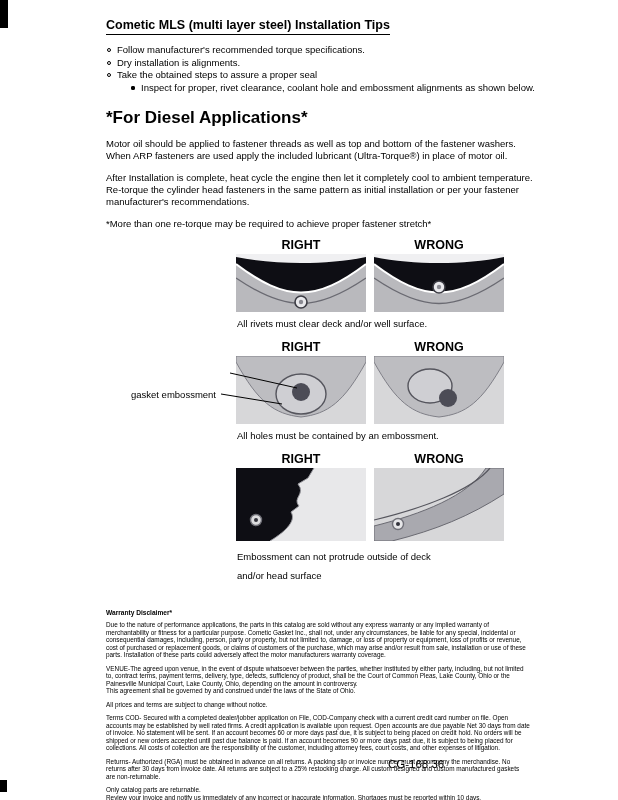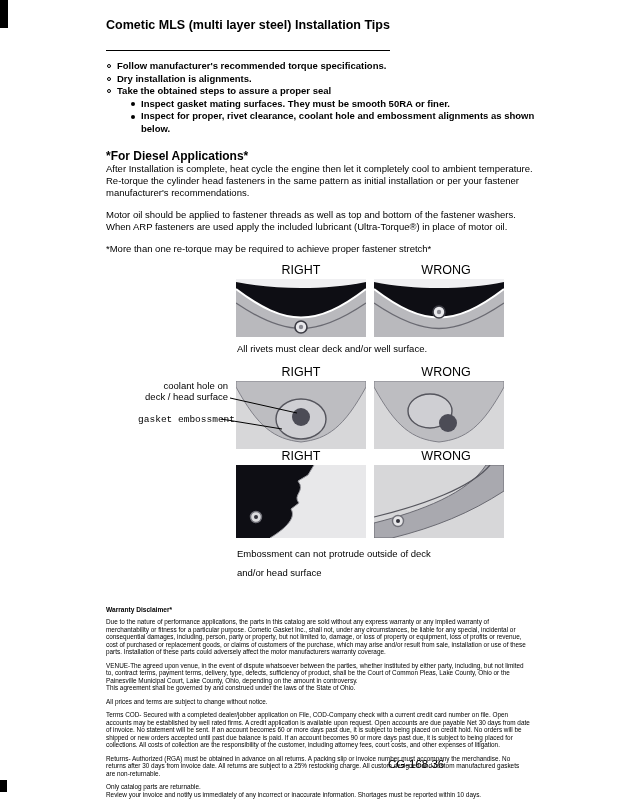--- a/index.html
+++ b/index.html
@@ -11,45 +11,45 @@
     position:relative;
     overflow:hidden;
   }
   .edge-mark { position:absolute; left:0; background:#000; }
   .edge-mark.top { top:0; width:8px; height:28px; }
   .edge-mark.bottom { bottom:8px; width:7px; height:12px; }
 
   .content { position:absolute; left:106px; top:18px; width:430px; }
 
   h1 { font-size:12.5px; font-weight:bold; margin-bottom:9px; }
-  .underlined { border-bottom:1.3px solid #000; padding-bottom:18px; display:inline-block; }
+  .underlined { border-bottom:1.3px solid #000; padding-bottom:2px; display:inline-block; }
 
   .tips { list-style:none; font-size:9.5px; line-height:12.5px; }
-  .tips li { position:relative; padding-left:11px;font-weight:bold; }
+  .tips li { position:relative; padding-left:11px; }
   .o-marker { position:absolute; left:1px; top:4px; width:4px; height:4px; border:1px solid #000; border-radius:50%; display:inline-block; }
   .subtips { list-style:none; margin-left:13px; }
   .dot-marker { position:absolute; left:1px; top:4.5px; width:4px; height:4px; background:#000; border-radius:50%; display:inline-block; }
 
-  h2 { font-size:12px; font-weight:bold; margin-top:14px; }
+  h2 { font-size:17px; font-weight:bold; margin-top:14px; margin-bottom:10px; }
   .body-p { font-size:9.5px; line-height:12px; margin-bottom:10px; width:430px; }
   .note { margin-bottom:8px; }
 
   .figures { position:relative; }
-  .labels-row { display:flex; gap:15px; margin-left:130px; margin-bottom:2px; }
+  .labels-row { display:flex; gap:8px; margin-left:130px; margin-bottom:2px;font-weight:bold; }
   .fig-label { width:130px; text-align:center; font-size:12.5px; }
   .panels-row { display:flex; gap:8px; margin-left:130px; }
   .panels-row svg { display:block; }
   .fig-caption { font-size:9.5px; margin:6px 0 11px 131px; }
   .fig-caption.wrap { white-space:pre-line; line-height:19px; }
 
   .row2 { position:relative; }
   .leader-overlay { position:absolute; left:0; top:0; pointer-events:none; }
   .ann { position:absolute; font-size:9.5px; line-height:10.5px; text-align:right; white-space:pre-line; }
   .ann1 { left:14px; top:16px; width:108px; }
-  .ann2 { left:23px; top:50px; width:106px;font-family:Liberation Mono, monospace; }
+  .ann2 { left:4px; top:50px; width:106px; }
 
   .legal { margin-top:24px; width:424px; }
   .legal-heading { font-size:6.6px; font-weight:bold; margin-bottom:5px; }
   .legal-p { font-size:6.4px; line-height:7.5px; margin-bottom:6px; white-space:pre-line; }
 
   .footer { position:absolute; left:388px; top:758px; font-size:11.5px; }
 </style>
 </head>
 <body>
 
@@ -59,29 +59,29 @@
 
   <div class="content">
 
     <h1><span class="underlined">Cometic MLS (multi layer steel) Installation Tips</span></h1>
 
     <ul class="tips">
       <li><span class="o-marker"></span><span>Follow manufacturer's recommended torque specifications.</span></li>
       <li><span class="o-marker"></span><span>Dry installation is alignments.</span></li>
       <li><span class="o-marker"></span><span>Take the obtained steps to assure a proper seal</span>
         <ul class="subtips">
-          <li><span class="dot-marker"></span><span>Inspect gasket mating surfaces.  They must be smooth 50RA or finer.</span></li>
+          <li><span class="dot-marker"></span></li>
           <li><span class="dot-marker"></span><span>Inspect for proper, rivet clearance, coolant hole and embossment alignments as shown below.</span></li>
         </ul>
       </li>
     </ul>
 
     <h2>*For Diesel Applications*</h2>
+    <p class="body-p">Motor oil should be applied to fastener threads as well as top and bottom of the fastener washers. When ARP fasteners are used apply the included lubricant (Ultra-Torque®) in place of motor oil.</p>
     <p class="body-p">After Installation is complete, heat cycle the engine then let it completely cool to ambient temperature. Re-torque the cylinder head fasteners in the same pattern as initial installation or per your fastener manufacturer's recommendations.</p>
-    <p class="body-p">Motor oil should be applied to fastener threads as well as top and bottom of the fastener washers. When ARP fasteners are used apply the included lubricant (Ultra-Torque®) in place of motor oil.</p>
     <p class="body-p note">*More than one re-torque may be required to achieve proper fastener stretch*</p>
 
     <div class="figures">
 
       <div class="fig-block">
         <div class="labels-row">
           <span class="fig-label">RIGHT</span>
           <span class="fig-label">WRONG</span>
         </div>
         <div class="panels-row">
@@ -123,23 +123,22 @@
             <rect width="130" height="68" fill="#d7d7d9"></rect>
             <path d="M0,0 L130,0 L130,6 C108,46 92,58 65,61 C38,58 22,46 0,6 Z" fill="#bdbdc1" stroke="#808088" stroke-width="1"></path>
             <ellipse cx="56" cy="30" rx="22" ry="17" fill="#cfcfd3" stroke="#55555d" stroke-width="1.4"></ellipse>
             <circle cx="74" cy="42" r="9" fill="#4c4c56"></circle>
           </svg>
         </div>
         <svg class="leader-overlay" width="398" height="84" viewBox="0 0 398 84">
           <line x1="124" y1="33" x2="191" y2="48" stroke="#000" stroke-width="1"></line>
           <line x1="115" y1="54" x2="176" y2="64" stroke="#000" stroke-width="1"></line>
         </svg>
-        <div class="ann ann1">coolant hole on
-deck / head surface</div>
         <div class="ann ann2">gasket embossment</div>
+        <p class="fig-caption">All holes must be contained by an embossment.</p>
       </div>
 
       <div class="fig-block">
         <div class="labels-row">
           <span class="fig-label">RIGHT</span>
           <span class="fig-label">WRONG</span>
         </div>
         <div class="panels-row">
           <svg width="130" height="73" viewBox="0 0 130 73">
             <rect width="130" height="73" fill="#0e0e14"></rect>

